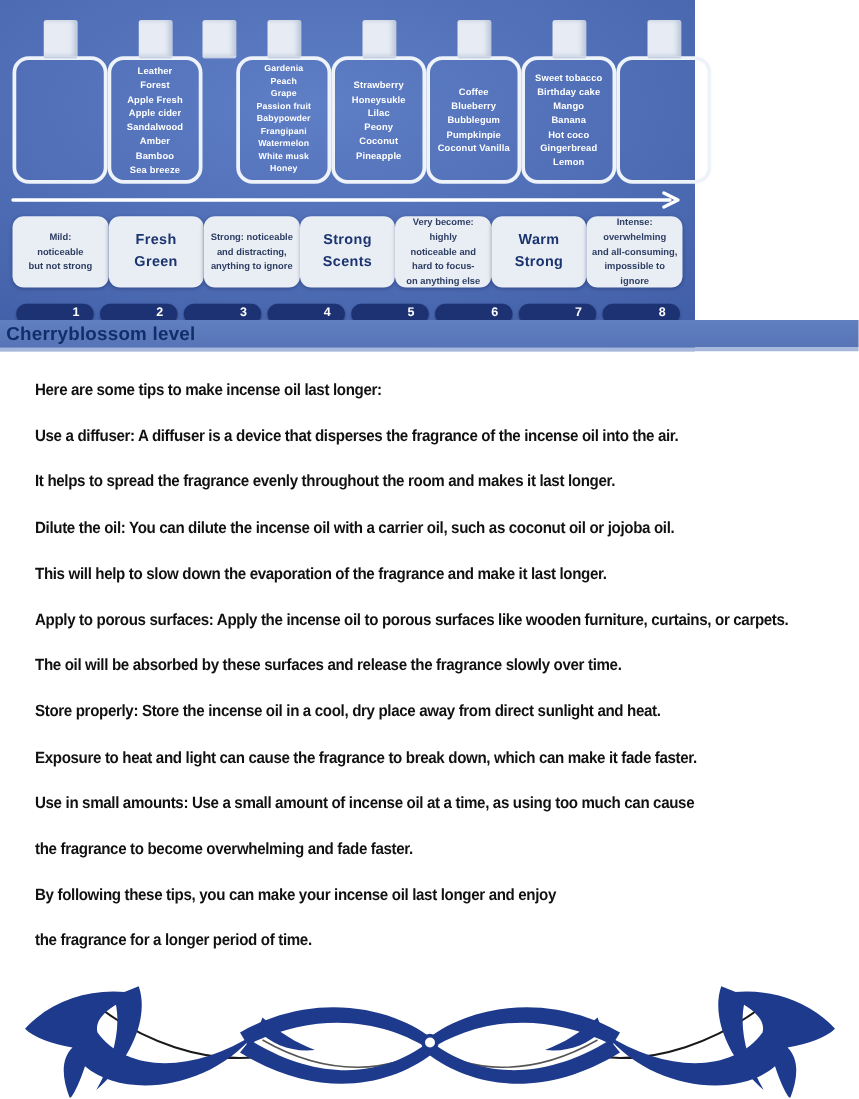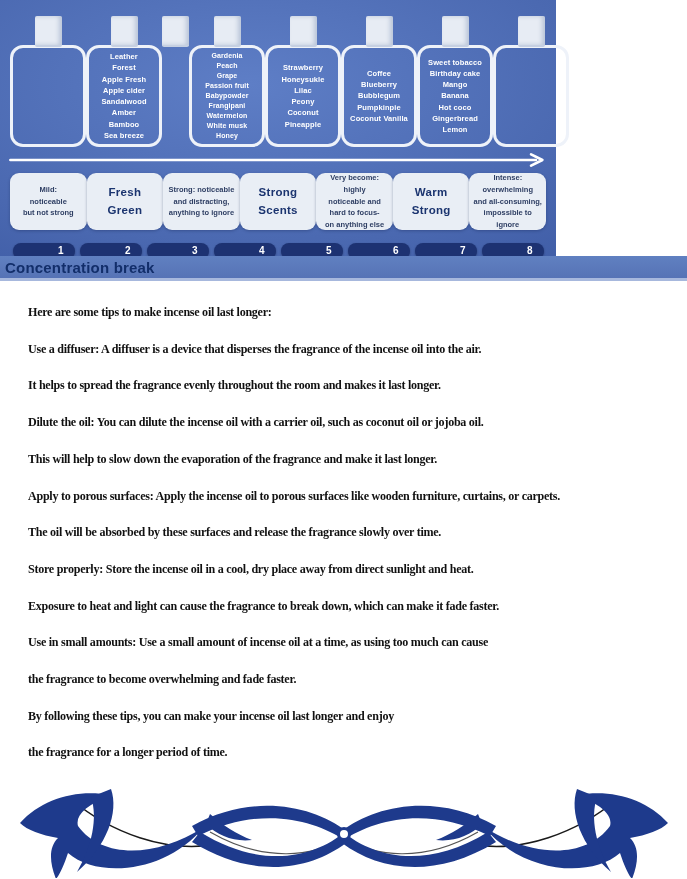--- a/index.html
+++ b/index.html
@@ -60,21 +60,21 @@
   
   .strip{
     position:absolute;left:0;bottom:0;width:687px;height:22px;
     background:linear-gradient(#6080c1,#5673b6);
     border-bottom:3px solid #a7b8dd;box-sizing:content-box;
     display:flex;align-items:center;
   }
   .strip span{color:#122e6a;font-size:15px;font-weight:700;padding-left:5px;letter-spacing:.2px;}
 
   
-  .tips{padding:13px 0 0 28px;font-family:Liberation Serif, serif;}
+  .tips{padding:13px 0 0 28px;}
   .tips p{
     margin:0;line-height:36.7px;white-space:nowrap;
     color:#111111;font-size:13px;font-weight:700;letter-spacing:-0.3px;
     transform:scaleX(0.93);transform-origin:0 50%;
   }
 
   
   .divider{width:687px;height:106px;margin-top:2px;display:flex;justify-content:center;align-items:center;}
 </style>
 </head>
@@ -239,21 +239,21 @@
           </div>
         </div>
       <div class="pill-cell">
           <div class="pill">
             <span>8</span>
           </div>
         </div>
     </div>
 
     <div class="strip">
-      <span>Concentration break</span>
+      <span>Cherryblossom level</span>
     </div>
   </div>
 
   <div class="tips">
     <p>Here are some tips to make incense oil last longer:</p>
     <p>Use a diffuser: A diffuser is a device that disperses the fragrance of the incense oil into the air.</p>
     <p>It helps to spread the fragrance evenly throughout the room and makes it last longer.</p>
     <p>Dilute the oil: You can dilute the incense oil with a carrier oil, such as coconut oil or jojoba oil.</p>
     <p>This will help to slow down the evaporation of the fragrance and make it last longer.</p>
     <p>Apply to porous surfaces: Apply the incense oil to porous surfaces like wooden furniture, curtains, or carpets.</p>

